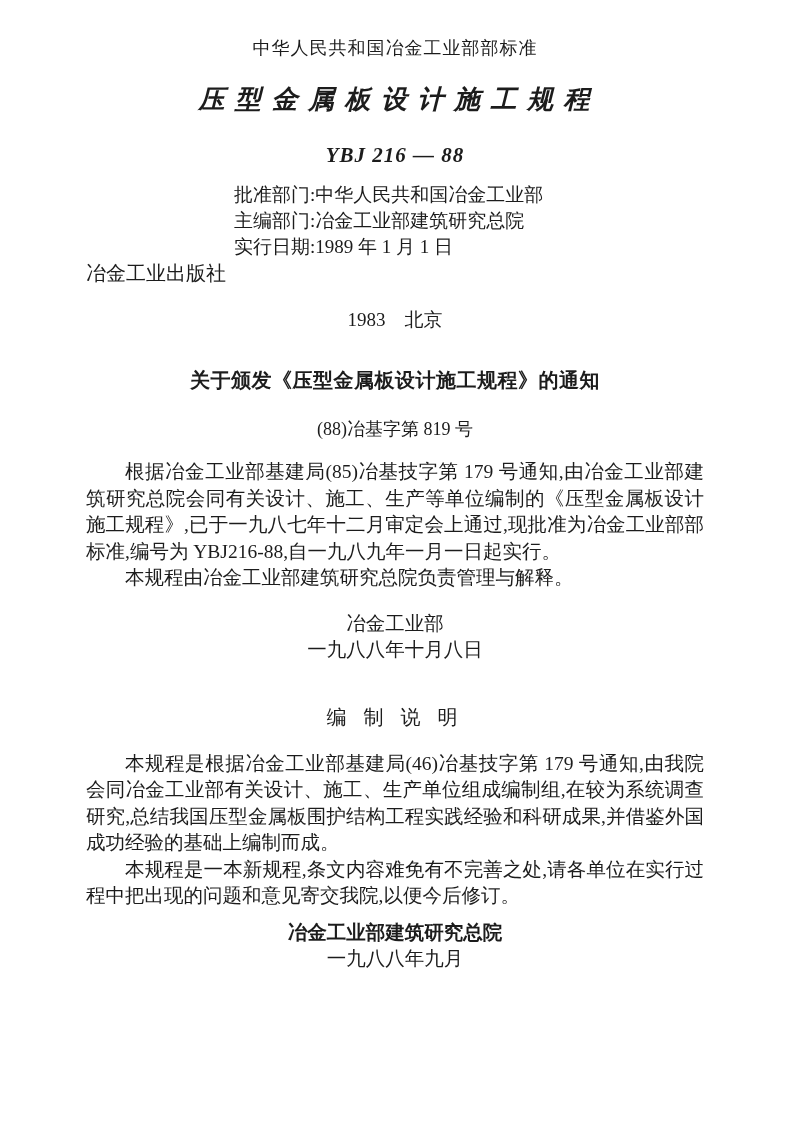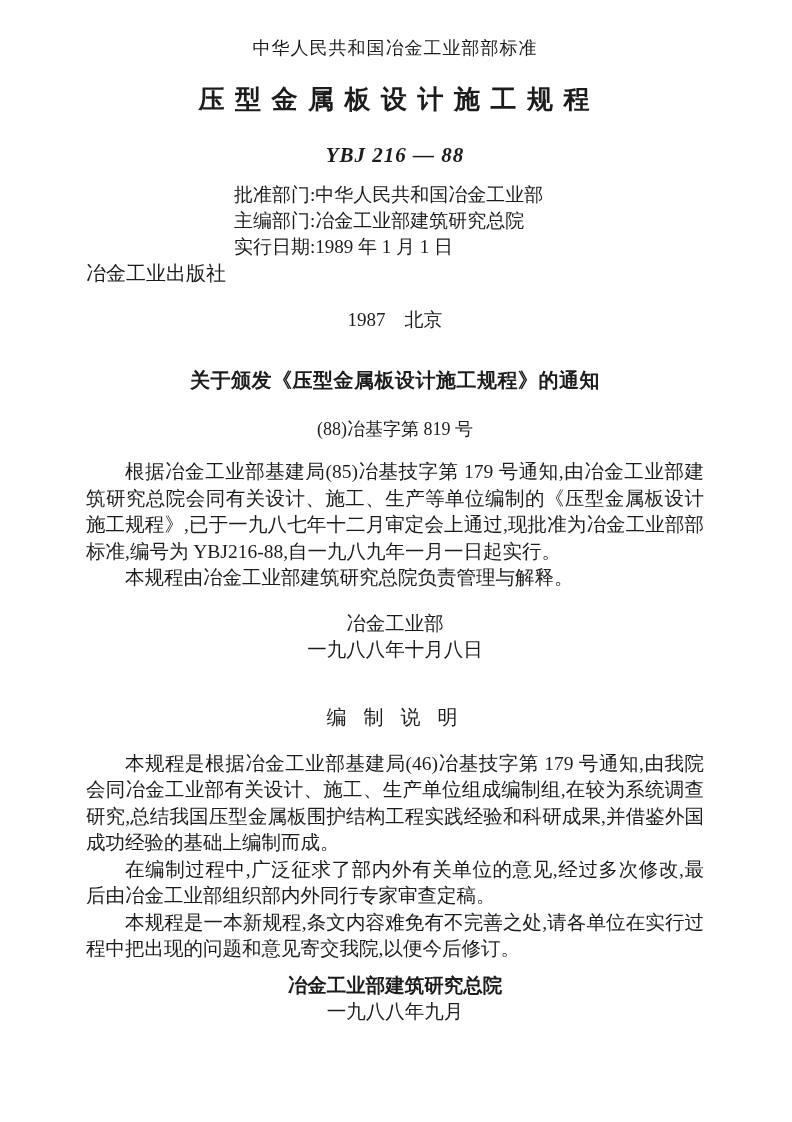--- a/index.html
+++ b/index.html
@@ -22,20 +22,21 @@
     letter-spacing: 1px;
   }
   .doc-title {
     text-align: center;
     font-size: 26px;
     font-weight: bold;
     line-height: 36px;
     margin-top: 22px;
     letter-spacing: 2px;
     white-space: nowrap;
+    font-style: italic;
   }
   .std-no {
     text-align: center;
     font-size: 21px;
     font-weight: bold;
     line-height: 28px;
     margin-top: 23px;
     letter-spacing: 1px;
     font-style: italic;
   }
@@ -111,41 +112,40 @@
   <div class="std-no">YBJ 216 — 88</div>
 
   <div class="info-block">
     <div>批准部门:中华人民共和国冶金工业部</div>
     <div>主编部门:冶金工业部建筑研究总院</div>
     <div>实行日期:1989 年 1 月 1 日</div>
   </div>
 
   <div class="publisher">冶金工业出版社</div>
 
-  <div class="pub-year">1987　北京</div>
+  <div class="pub-year">1983　北京</div>
 
   <div class="notice-title">关于颁发《压型金属板设计施工规程》的通知</div>
 
   <div class="doc-no">(88)冶基字第 819 号</div>
 
   <div class="body-text">
     <p>根据冶金工业部基建局(85)冶基技字第 179 号通知,由冶金工业部建筑研究总院会同有关设计、施工、生产等单位编制的《压型金属板设计施工规程》,已于一九八七年十二月审定会上通过,现批准为冶金工业部部标准,编号为 YBJ216-88,自一九八九年一月一日起实行。</p>
     <p>本规程由冶金工业部建筑研究总院负责管理与解释。</p>
   </div>
 
   <div class="sig-block">
     <div>冶金工业部</div>
     <div>一九八八年十月八日</div>
   </div>
 
   <div class="section-title">编 制 说 明</div>
 
   <div class="body-text comp-text">
     <p>本规程是根据冶金工业部基建局(46)冶基技字第 179 号通知,由我院会同冶金工业部有关设计、施工、生产单位组成编制组,在较为系统调查研究,总结我国压型金属板围护结构工程实践经验和科研成果,并借鉴外国成功经验的基础上编制而成。</p>
-    <p>在编制过程中,广泛征求了部内外有关单位的意见,经过多次修改,最后由冶金工业部组织部内外同行专家审查定稿。</p>
     <p>本规程是一本新规程,条文内容难免有不完善之处,请各单位在实行过程中把出现的问题和意见寄交我院,以便今后修订。</p>
   </div>
 
   <div class="sig-block comp-sig">
     <div class="sig-bold">冶金工业部建筑研究总院</div>
     <div>一九八八年九月</div>
   </div>
 
 </div>
 

